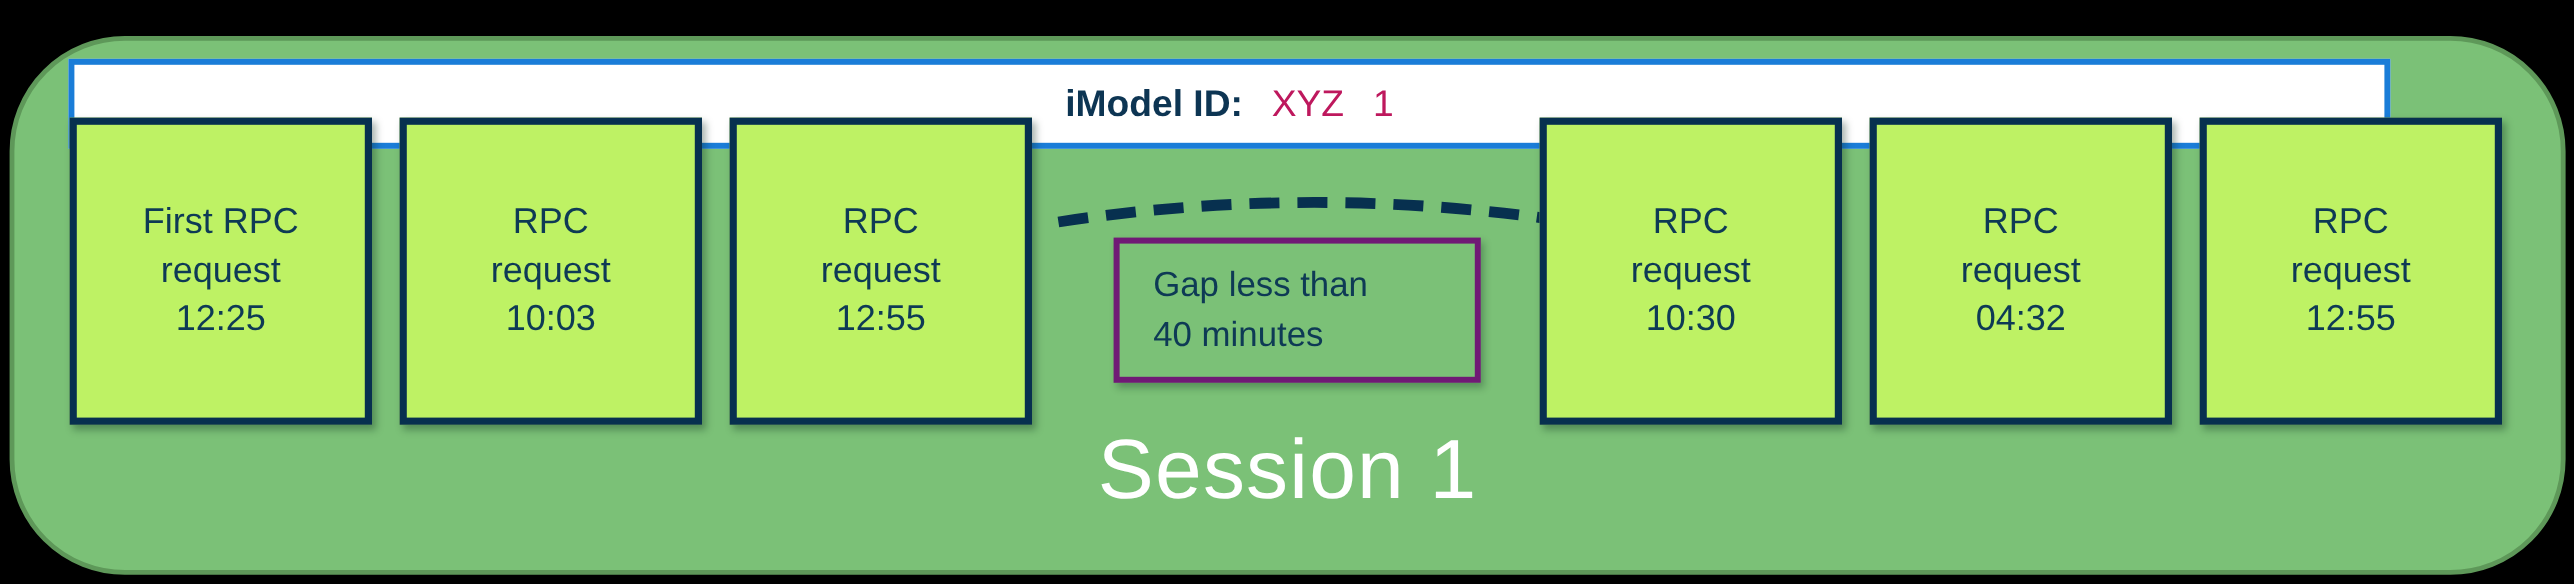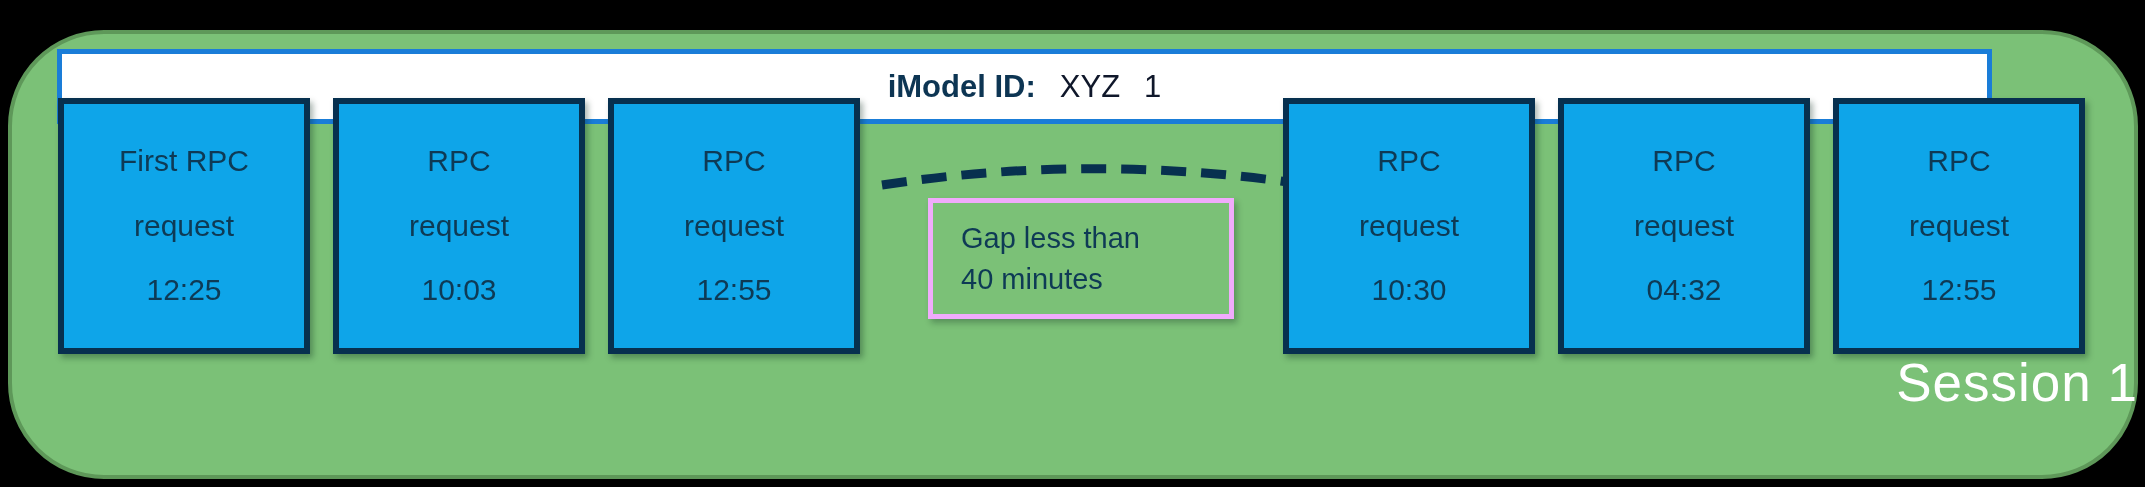--- a/index.html
+++ b/index.html
@@ -25,22 +25,22 @@
     box-sizing: border-box;
     background: #7bc177;
     border: 4px solid #5e9859;
     border-radius: 96px;
   }
   .session-label {
     position: absolute;
     left: 8px;
     top: 356px;
     width: 2130px;
-    text-align: right;
-    font-size: 53px;
+    text-align: center;
+    font-size: 70px;
     line-height: 1.0;
     font-weight: 400;
     color: #ffffff;
     letter-spacing: 1px;
   }
   
   .header-bar {
     position: absolute;
     left: 57px;
     top: 4px;
@@ -56,57 +56,56 @@
     font-size: 31px;
     white-space: nowrap;
     margin-top: 45px;
   }
   .header-bar .hlabel {
     font-weight: 700;
     color: #0d3553;
   }
   .header-bar .hvalue {
     font-weight: 400;
-    color: #0f172a;
+    color: #be185d;
   }
   
   .rpc-box {
     position: absolute;
     top: 98px;
     width: 252px;
     height: 256px;
     box-sizing: border-box;
-    background: #0ea5e9;
+    background: #bef264;
     border: 6px solid #07304f;
     box-shadow: 3px 4px 6px rgba(10, 40, 25, 0.35);
     display: flex;
     flex-direction: column;
     align-items: center;
     justify-content: center;
     text-align: center;
     font-size: 30px;
     line-height: 1.36;
     color: #0e3a55;
-    gap: 24px;
   }
   .rpc-box.b1 { left: 58px; }
   .rpc-box.b2 { left: 333px; }
   .rpc-box.b3 { left: 608px; }
   .rpc-box.b4 { left: 1283px; }
   .rpc-box.b5 { left: 1558px; }
   .rpc-box.b6 { left: 1833px; }
   
   .gap-box {
     position: absolute;
     left: 928px;
     top: 198px;
     width: 306px;
     height: 121px;
     box-sizing: border-box;
-    border: 5px solid #f0abfc;
+    border: 5px solid #701a75;
     box-shadow: 3px 4px 6px rgba(10, 40, 25, 0.3);
     display: flex;
     flex-direction: column;
     justify-content: center;
     padding-left: 28px;
     font-size: 29px;
     line-height: 1.4;
     color: #0e3a55;
   }
   

